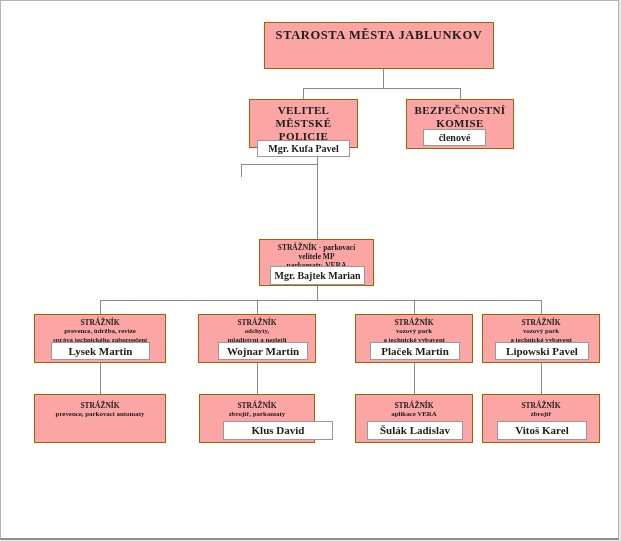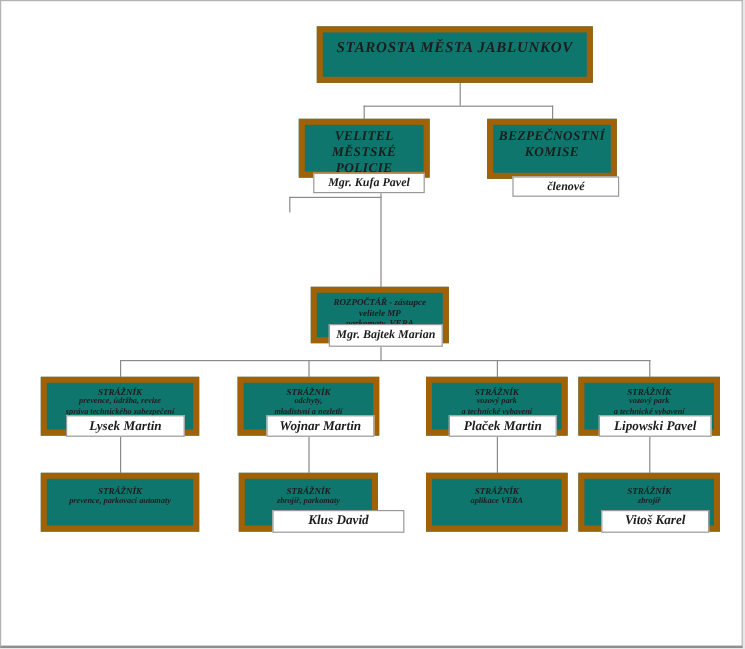--- a/index.html
+++ b/index.html
@@ -9,25 +9,24 @@
     margin:0;
     background:#ffffff;
     border:1px solid #b3b3b3;
     border-bottom:2px solid #8f8f8f;
     font-family:"Liberation Serif", serif;
     color:#1c1c1c;
     overflow:hidden;
   }
   .node {
     position:absolute;
-    background:#0f766e;
-    border:5px solid #a16207;
+    background:#fca5a5;
+    border:1px solid #a16207;
     text-align:center;
     box-sizing:border-box;
-    font-style:italic;
   }
   .nm {
     position:absolute;
     border:1px solid #999999;
     background:#ffffff;
     font-weight:bold;
     box-sizing:border-box;
     white-space:nowrap;
     text-align:center;
   }
@@ -71,26 +70,26 @@
 
   <div class="node" style="left:248px; top:98px; width:109px; height:49px;">
     <div class="t-lg" style="margin-top:4px;">VELITEL</div>
     <div class="t-lg">MĚSTSKÉ POLICIE</div>
     <div class="nm n-md" style="left:7px; top:40px; width:93px; height:17px;">Mgr. Kufa Pavel</div>
   </div>
 
   <div class="node" style="left:405px; top:98px; width:108px; height:50px;">
     <div class="t-lg" style="margin-top:4px;">BEZPEČNOSTNÍ</div>
     <div class="t-lg">KOMISE</div>
-    <div class="nm n-md" style="left:16px; top:43px; width:89px; height:17px;">členové</div>
+    <div class="nm n-md" style="left:16px; top:29px; width:63px; height:17px;">členové</div>
   </div>
 
 
   <div class="node" style="left:258px; top:238px; width:115px; height:47px;">
-    <div class="t-sm" style="margin-top:3px;">ROZPOČTÁŘ - zástupce</div>
+    <div class="t-sm" style="margin-top:3px;">STRÁŽNÍK - parkovací</div>
     <div class="t-sm">velitele MP</div>
     <div class="t-sm">parkomaty, VERA</div>
     <div class="nm n-md" style="left:10px; top:26px; width:95px; height:19px; line-height:17px;">Mgr. Bajtek Marian</div>
   </div>
 
   <div class="node" style="left:33px; top:313px; width:132px; height:49px;">
     <div class="t-sm" style="margin-top:3px;">STRÁŽNÍK</div>
     <div class="t-xs">prevence, údržba, revize</div>
     <div class="t-xs">správa technického zabezpečení</div>
     <div class="nm n-lg" style="left:16px; top:27px; width:99px; height:18px;">Lysek Martin</div>
@@ -124,20 +123,21 @@
 
   <div class="node" style="left:198px; top:393px; width:116px; height:49px;">
     <div class="t-sm" style="margin-top:6px;">STRÁŽNÍK</div>
     <div class="t-xs">zbrojíř, parkomaty</div>
     <div class="nm n-lg" style="left:23px; top:26px; width:110px; height:19px; line-height:17px;">Klus David</div>
   </div>
 
   <div class="node" style="left:354px; top:393px; width:118px; height:49px;">
     <div class="t-sm" style="margin-top:6px;">STRÁŽNÍK</div>
     <div class="t-xs">aplikace VERA</div>
+    <div class="nm n-lg" style="left:11px; top:26px; width:96px; height:19px; line-height:17px;">Šulák Ladislav</div>
   </div>
 
   <div class="node" style="left:481px; top:393px; width:118px; height:49px;">
     <div class="t-sm" style="margin-top:6px;">STRÁŽNÍK</div>
     <div class="t-xs">zbrojíř</div>
     <div class="nm n-lg" style="left:14px; top:26px; width:90px; height:19px; line-height:17px;">Vitoš Karel</div>
   </div>
 
 </div>
 

